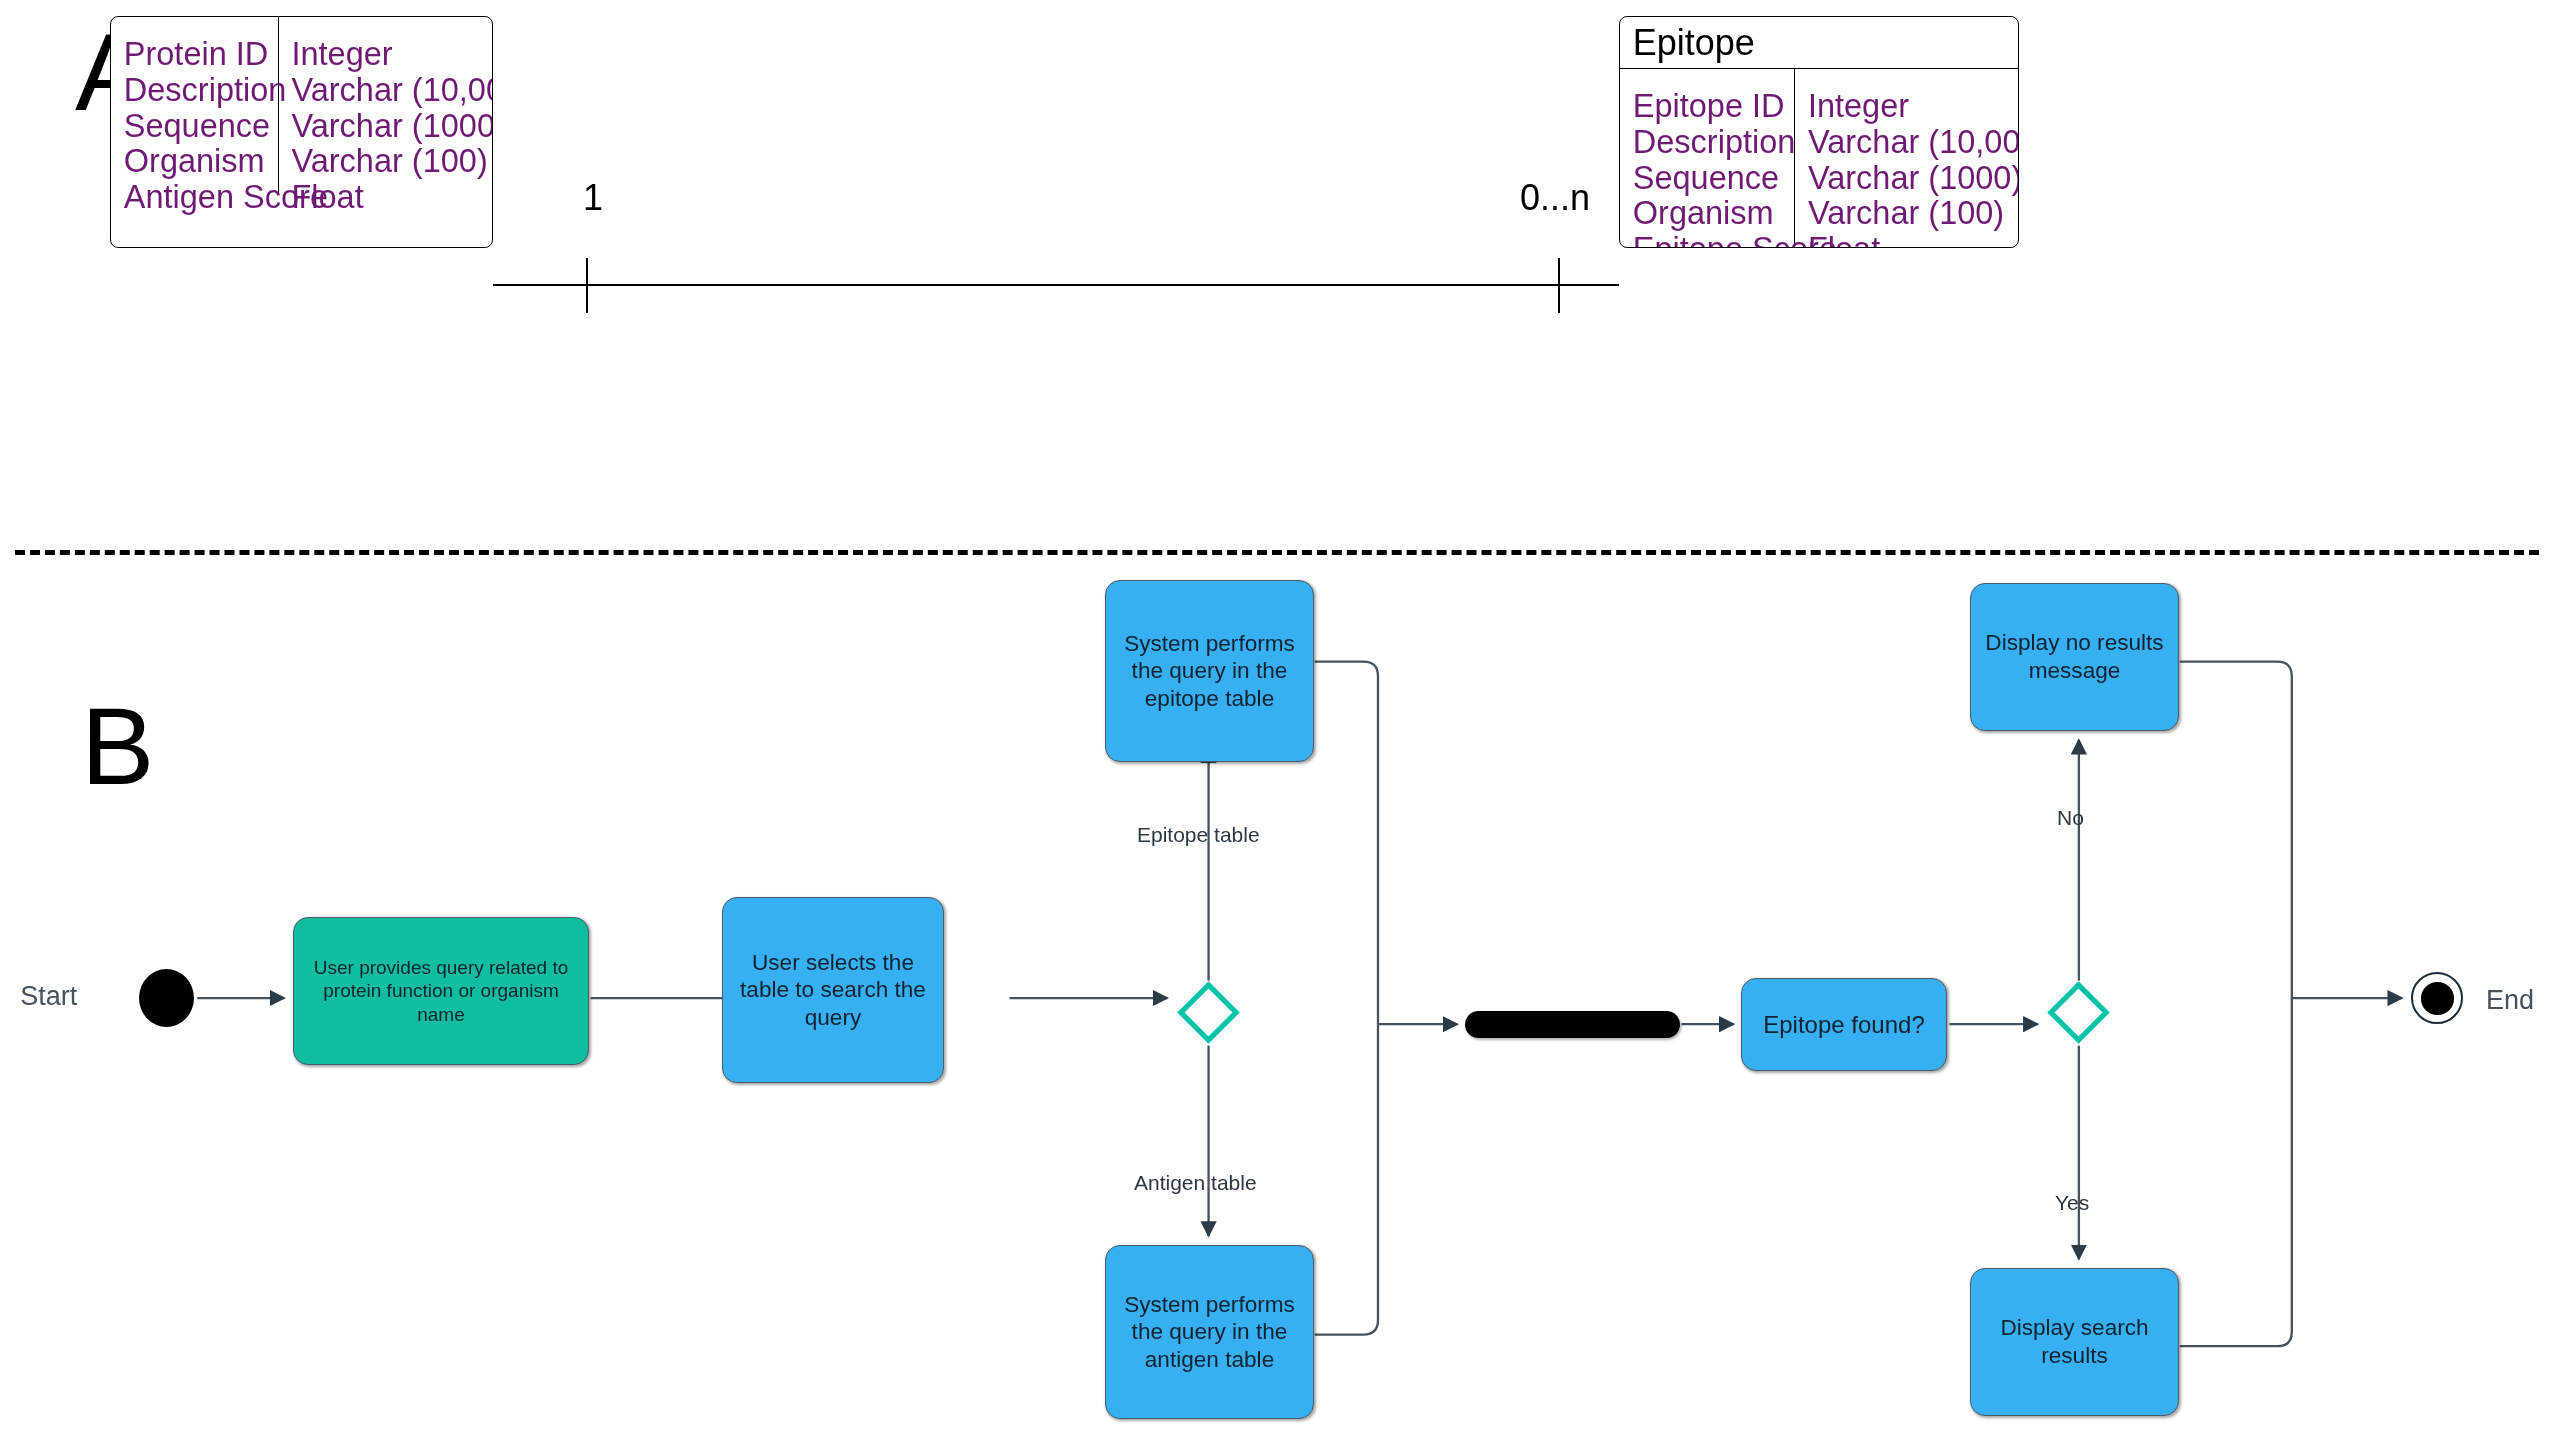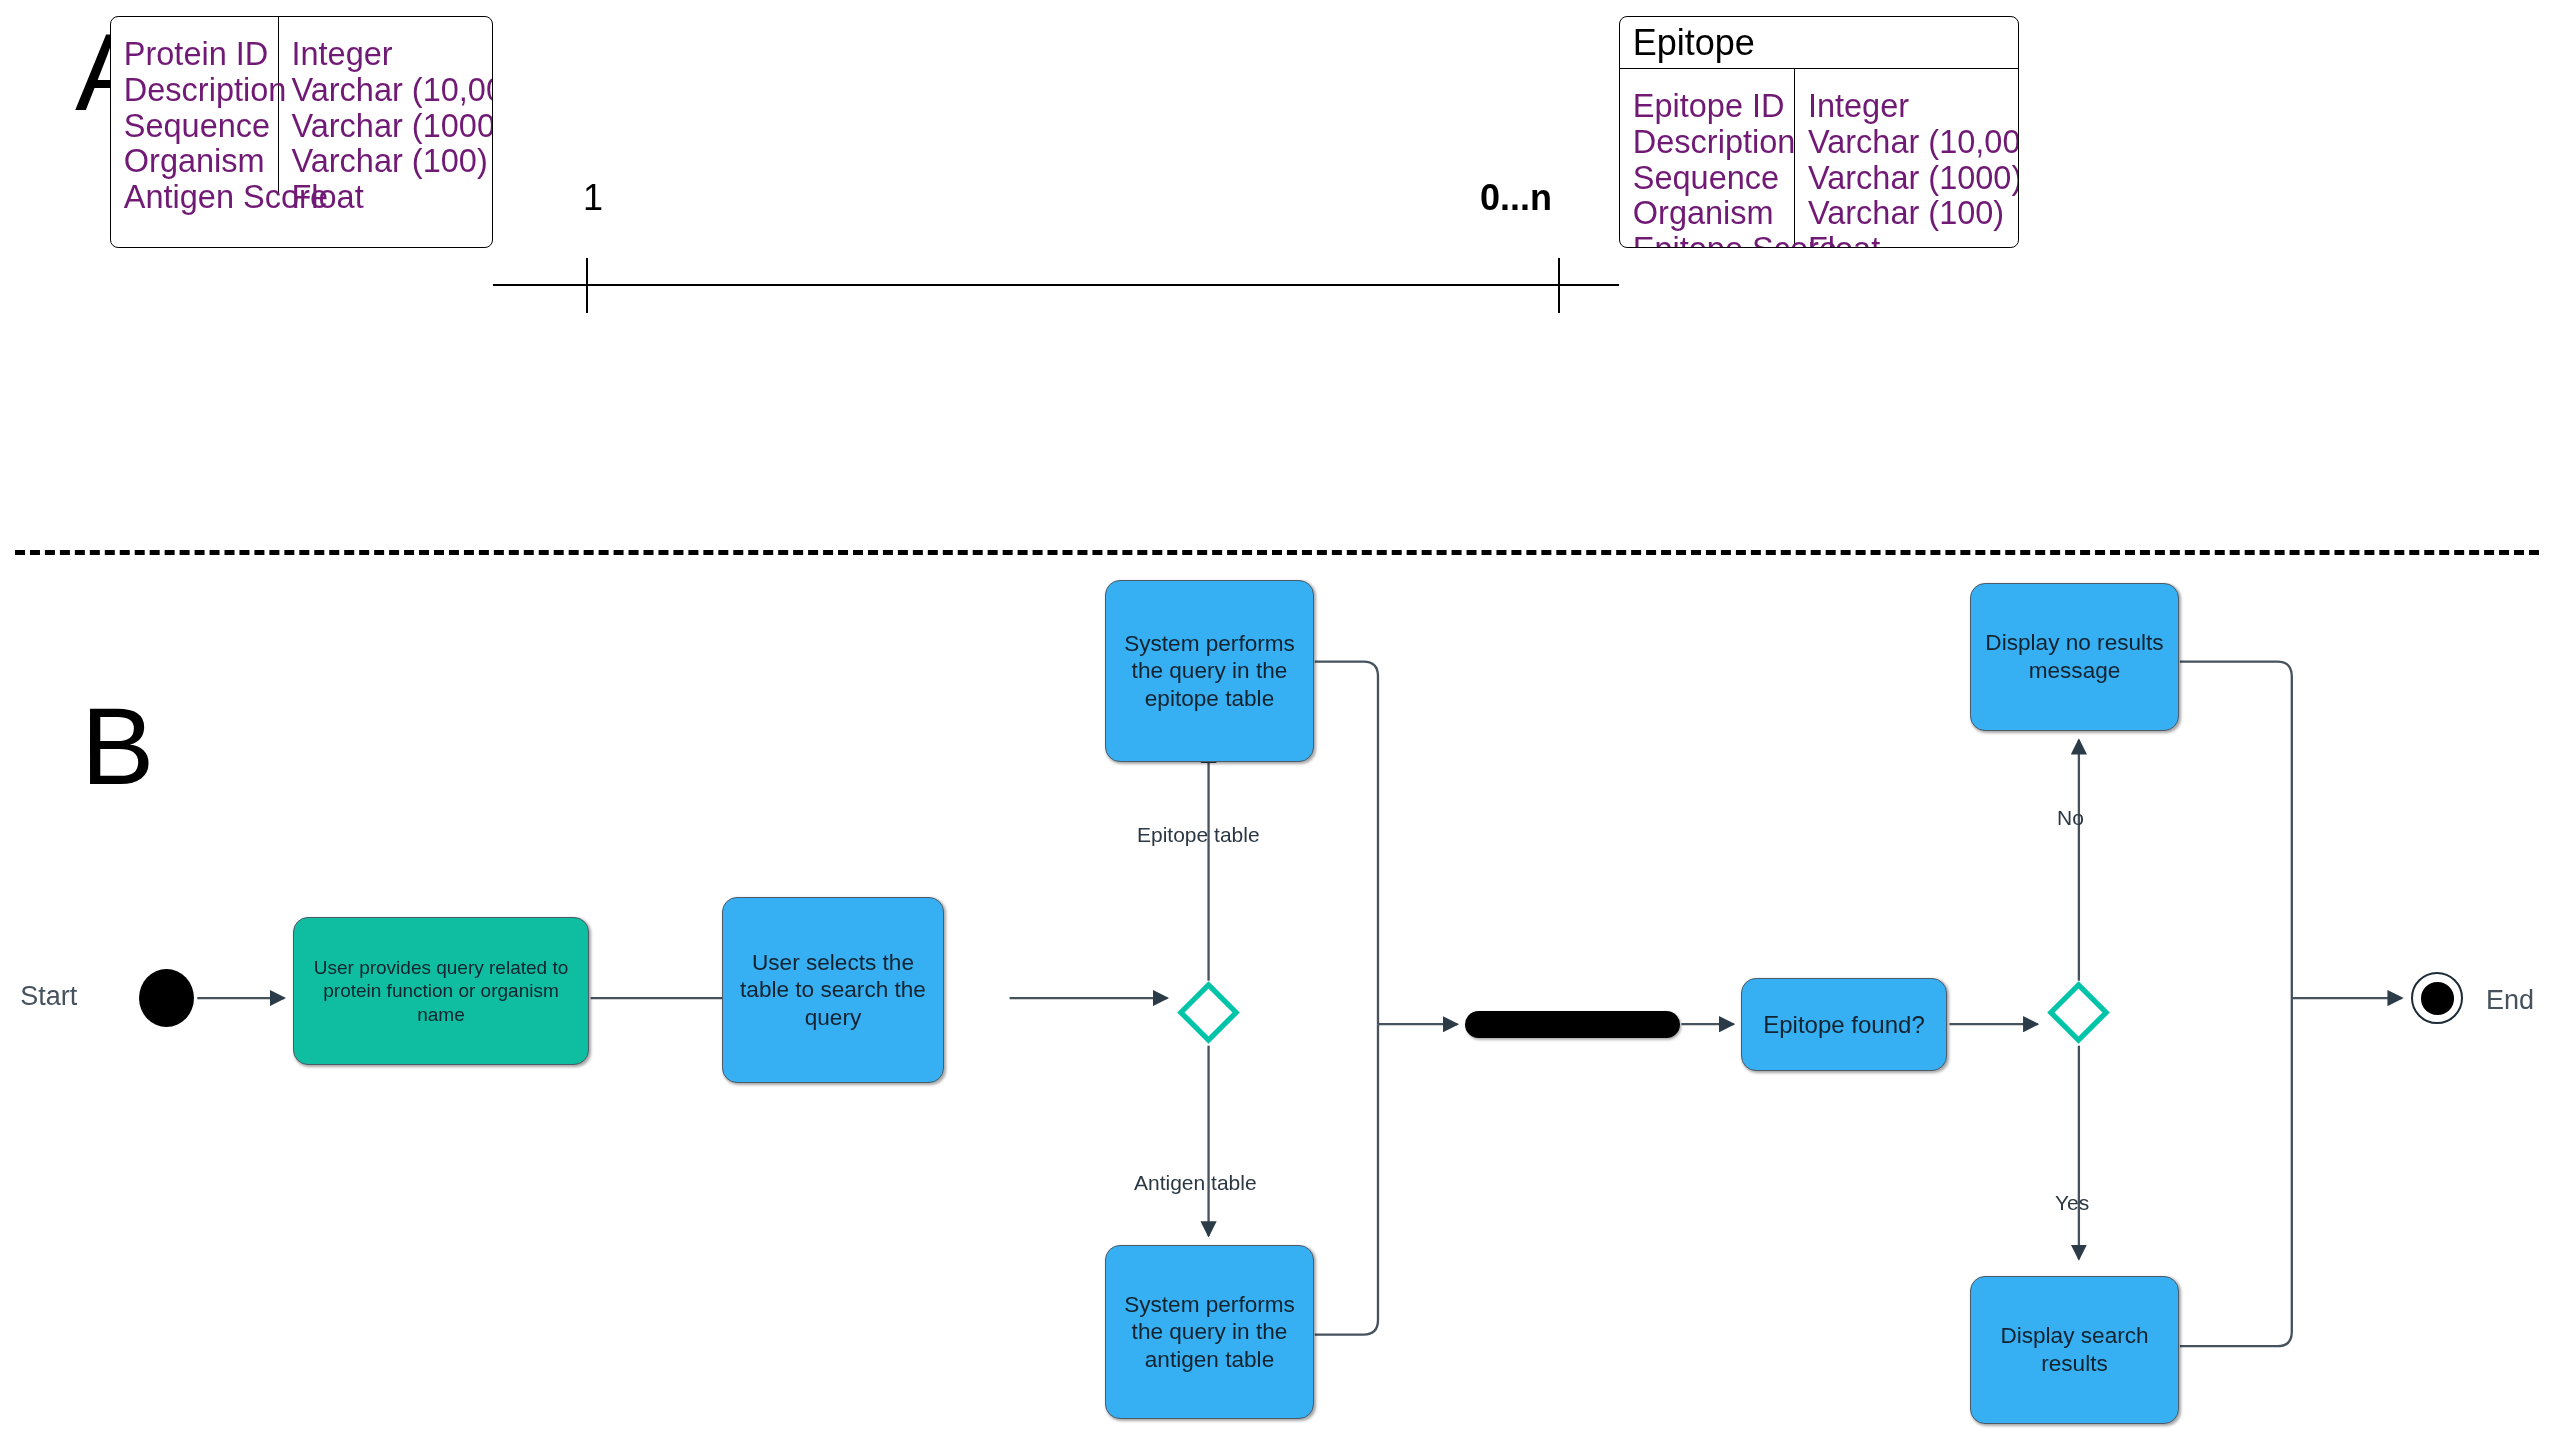--- a/index.html
+++ b/index.html
@@ -33,21 +33,21 @@
 
   #protein-table{left:110px;top:16.2px;width:383px;height:232px;}
   #epitope-table{left:1619px;top:16.2px;width:400px;height:232px;}
 
   
   #rel-line{position:absolute;left:493px;top:284px;width:1126px;height:2.3px;background:#000;}
   #rel-tick-left{position:absolute;left:586px;top:258px;width:2.3px;height:55px;background:#000;}
   #rel-tick-right{position:absolute;left:1558px;top:258px;width:2.3px;height:55px;background:#000;}
   .rel-card{position:absolute;font-size:36px;color:#000;line-height:1;}
   #rel-card-one{left:583px;top:180px;}
-  #rel-card-many{left:1480px;top:180px;font-weight:bold;}
+  #rel-card-many{left:1520px;top:180px;}
 
   
   #panel-divider{
     position:absolute;left:14.5px;top:550px;width:2524px;height:0;
     border-top:5.2px dashed #000;
   }
 
   
   .node{
     position:absolute;box-sizing:border-box;border-radius:15px;
@@ -58,21 +58,21 @@
   }
   .node.blue{background:#36b0f3;}
   .node.green{background:#0fbda0;}
 
   #node-user-query{left:293px;top:917px;width:296px;height:148px;font-size:19px;}
   #node-user-selects{left:722px;top:897px;width:222px;height:186px;font-size:22.6px;}
   #node-epitope-query{left:1105px;top:580px;width:209px;height:182px;font-size:22.6px;}
   #node-antigen-query{left:1105px;top:1245px;width:209px;height:174px;font-size:22.6px;}
   #node-results-found{left:1741px;top:978px;width:206px;height:93px;font-size:24px;}
   #node-no-results{left:1970px;top:583px;width:209px;height:148px;font-size:22.6px;}
-  #node-search-results{left:1970px;top:1268px;width:209px;height:148px;font-size:22.6px;margin-top:8px;}
+  #node-search-results{left:1970px;top:1268px;width:209px;height:148px;font-size:22.6px;}
 
   
   #start-label{position:absolute;left:20.3px;top:981px;font-size:27px;color:#46525e;}
   #start-dot{position:absolute;left:139px;top:969px;width:55px;height:58px;border-radius:50%;background:#000;}
   #end-ring{
     position:absolute;left:2411px;top:972px;width:52px;height:52px;border-radius:50%;
     background:#fff;border:2.3px solid #1c2b38;box-sizing:border-box;
   }
   #end-dot{position:absolute;left:2421px;top:982px;width:32.5px;height:32.5px;border-radius:50%;background:#000;}
   #end-label{position:absolute;left:2486px;top:985px;font-size:27px;color:#46525e;}

